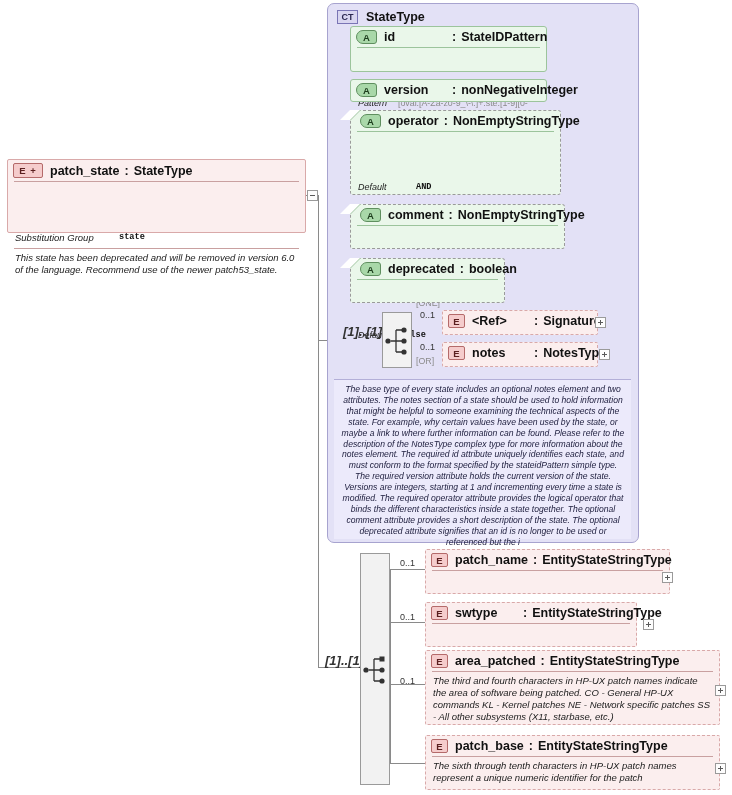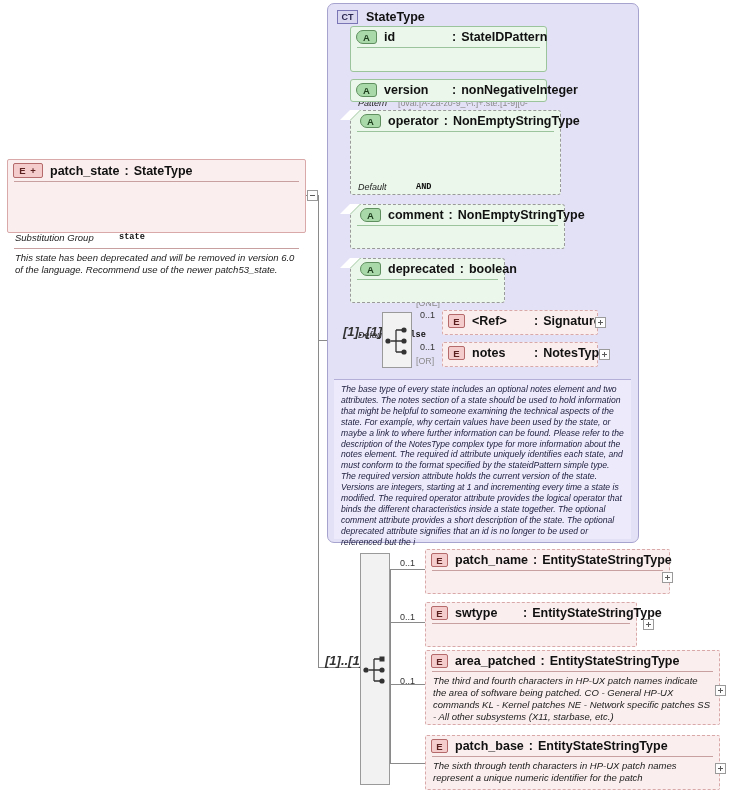--- a/index.html
+++ b/index.html
@@ -121,20 +121,21 @@
 
   
   .ct-doc{
     position:absolute;
     background:#eceafb;
     border-top:1px solid #b3afd8;
     font-style:italic;font-size:8.6px;line-height:1.27;
     color:#1c1c3c;
     padding:4px 6px 4px 7px;
     box-sizing:border-box;
+    text-align:center;
   }
 
   
   .comp{
     position:absolute;box-sizing:border-box;
     background:#f2f2f2;border:1px solid #9a9a9a;
   }
 
   
   .ln{position:absolute;background:#8a8a8a;}

